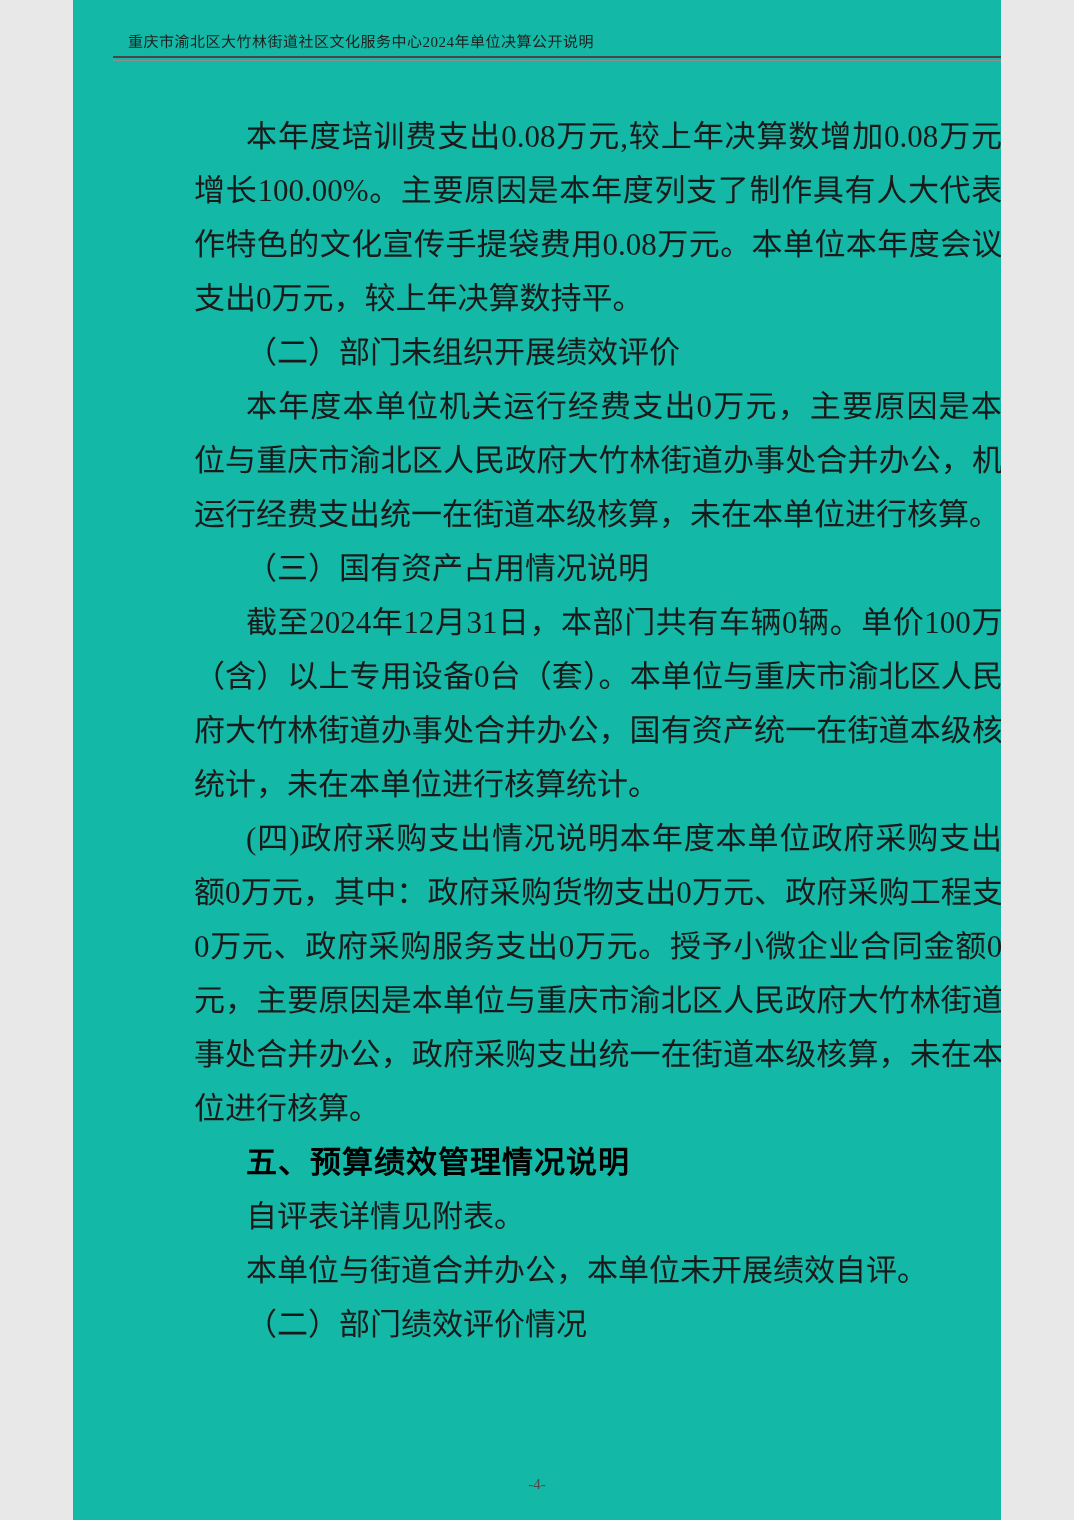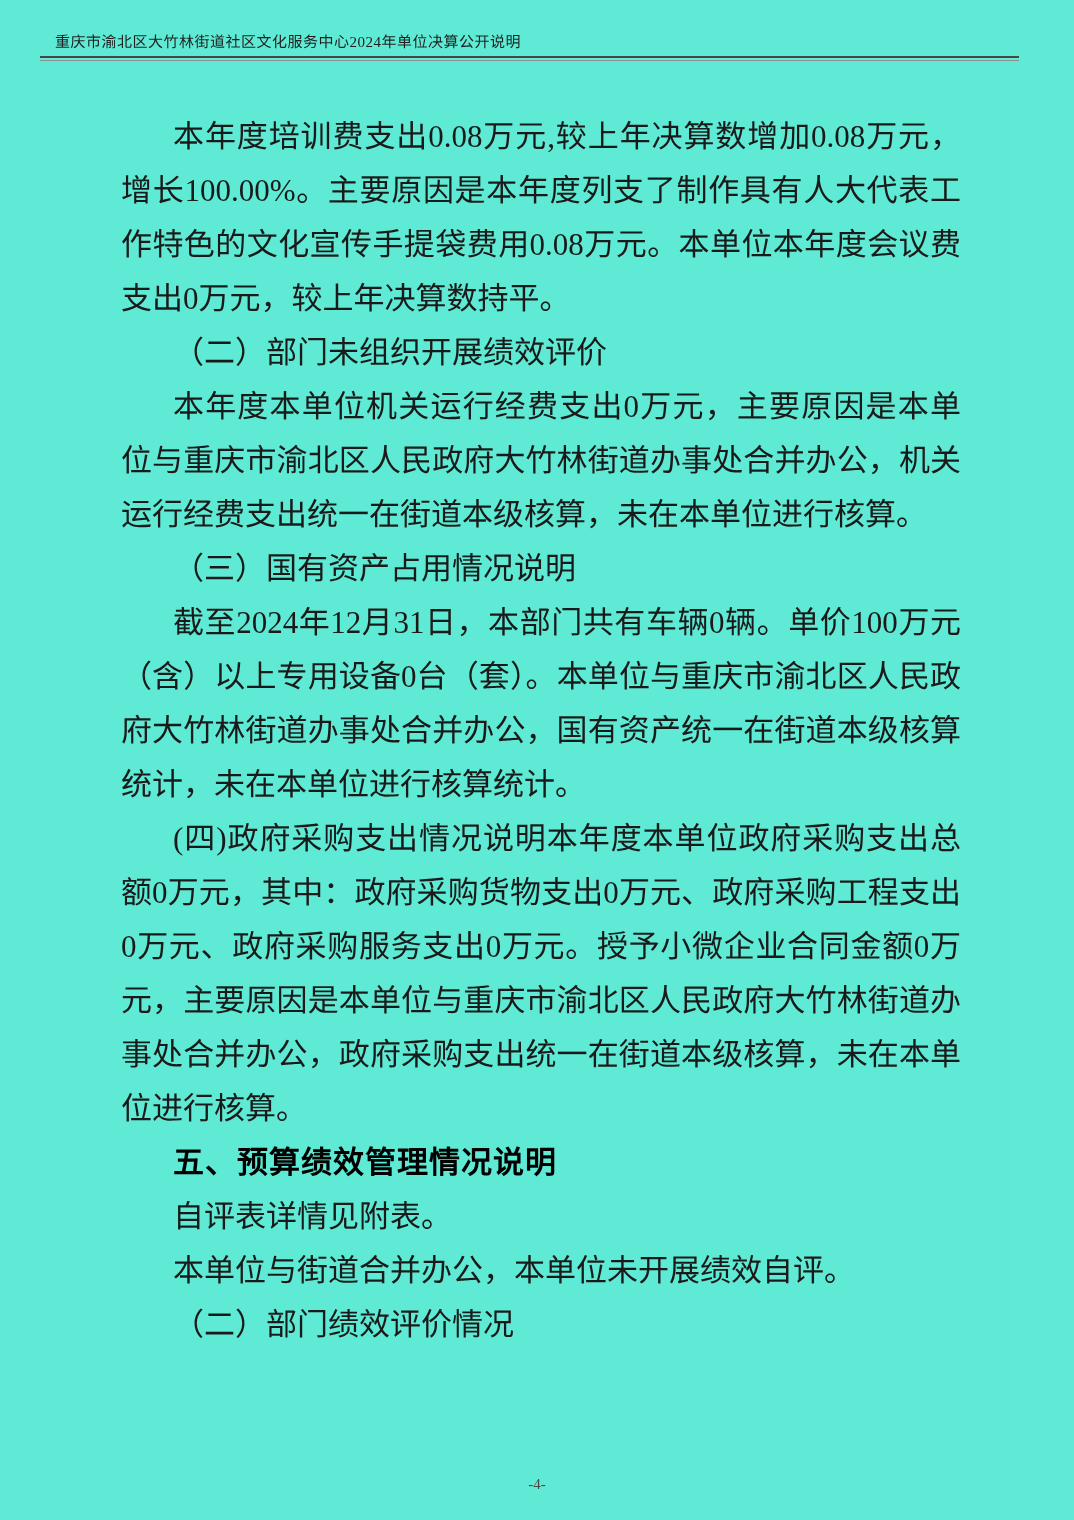--- a/index.html
+++ b/index.html
@@ -2,24 +2,24 @@
 <html lang="zh-CN"><head>
 <meta charset="utf-8">
 <style>
   html, body {
     margin: 0;
     padding: 0;
     background: #e8e8e8;
   }
   .page {
     position: relative;
-    width: 1074px;
+    width: 928px;
     height: 1520px;
     margin: 0 auto;
-    background: #5eead4;
+    background: #14b8a6;
     overflow: hidden;
     font-family: "Liberation Serif", "DejaVu Serif", serif;
     color: #1a1a1a;
   }
   
   .doc-header {
     position: absolute;
     top: 30px;
     left: 40px;
     width: 979px;

